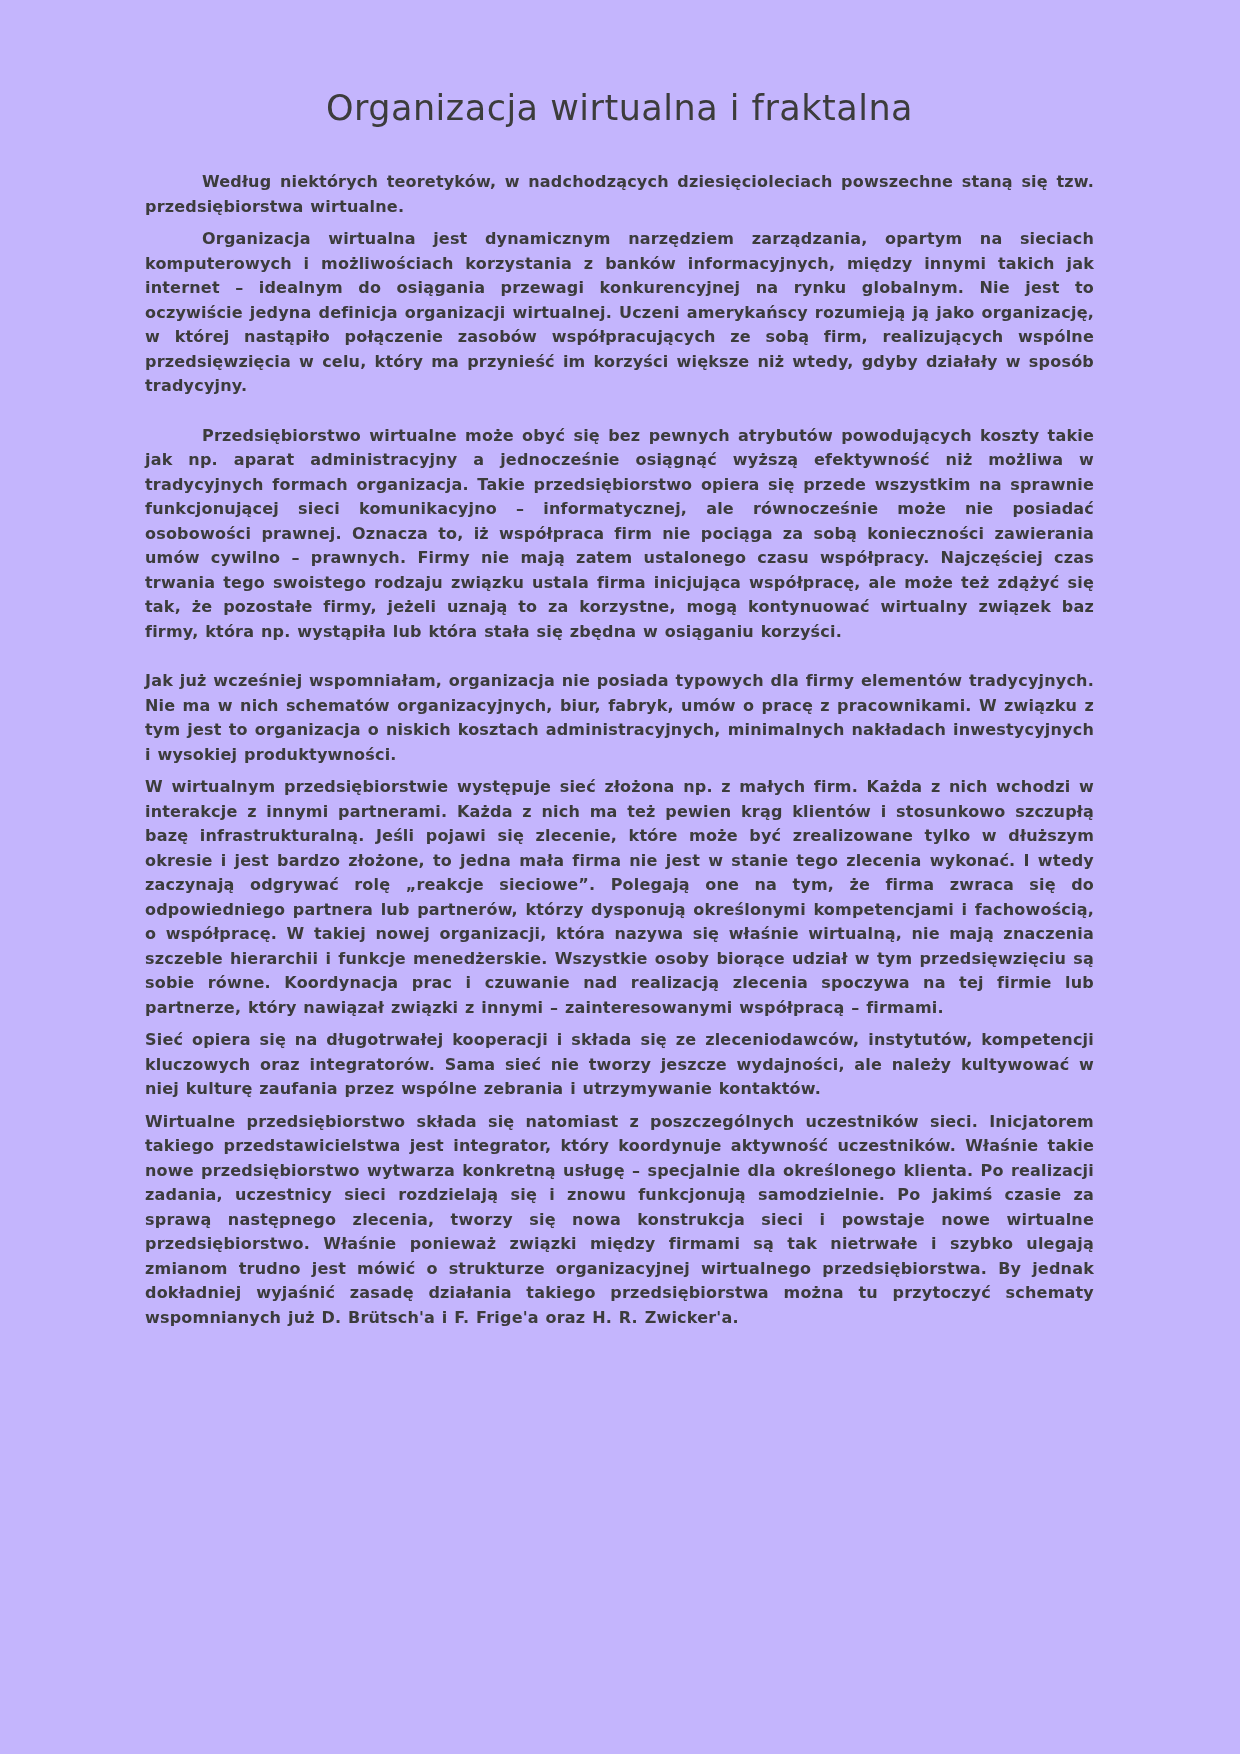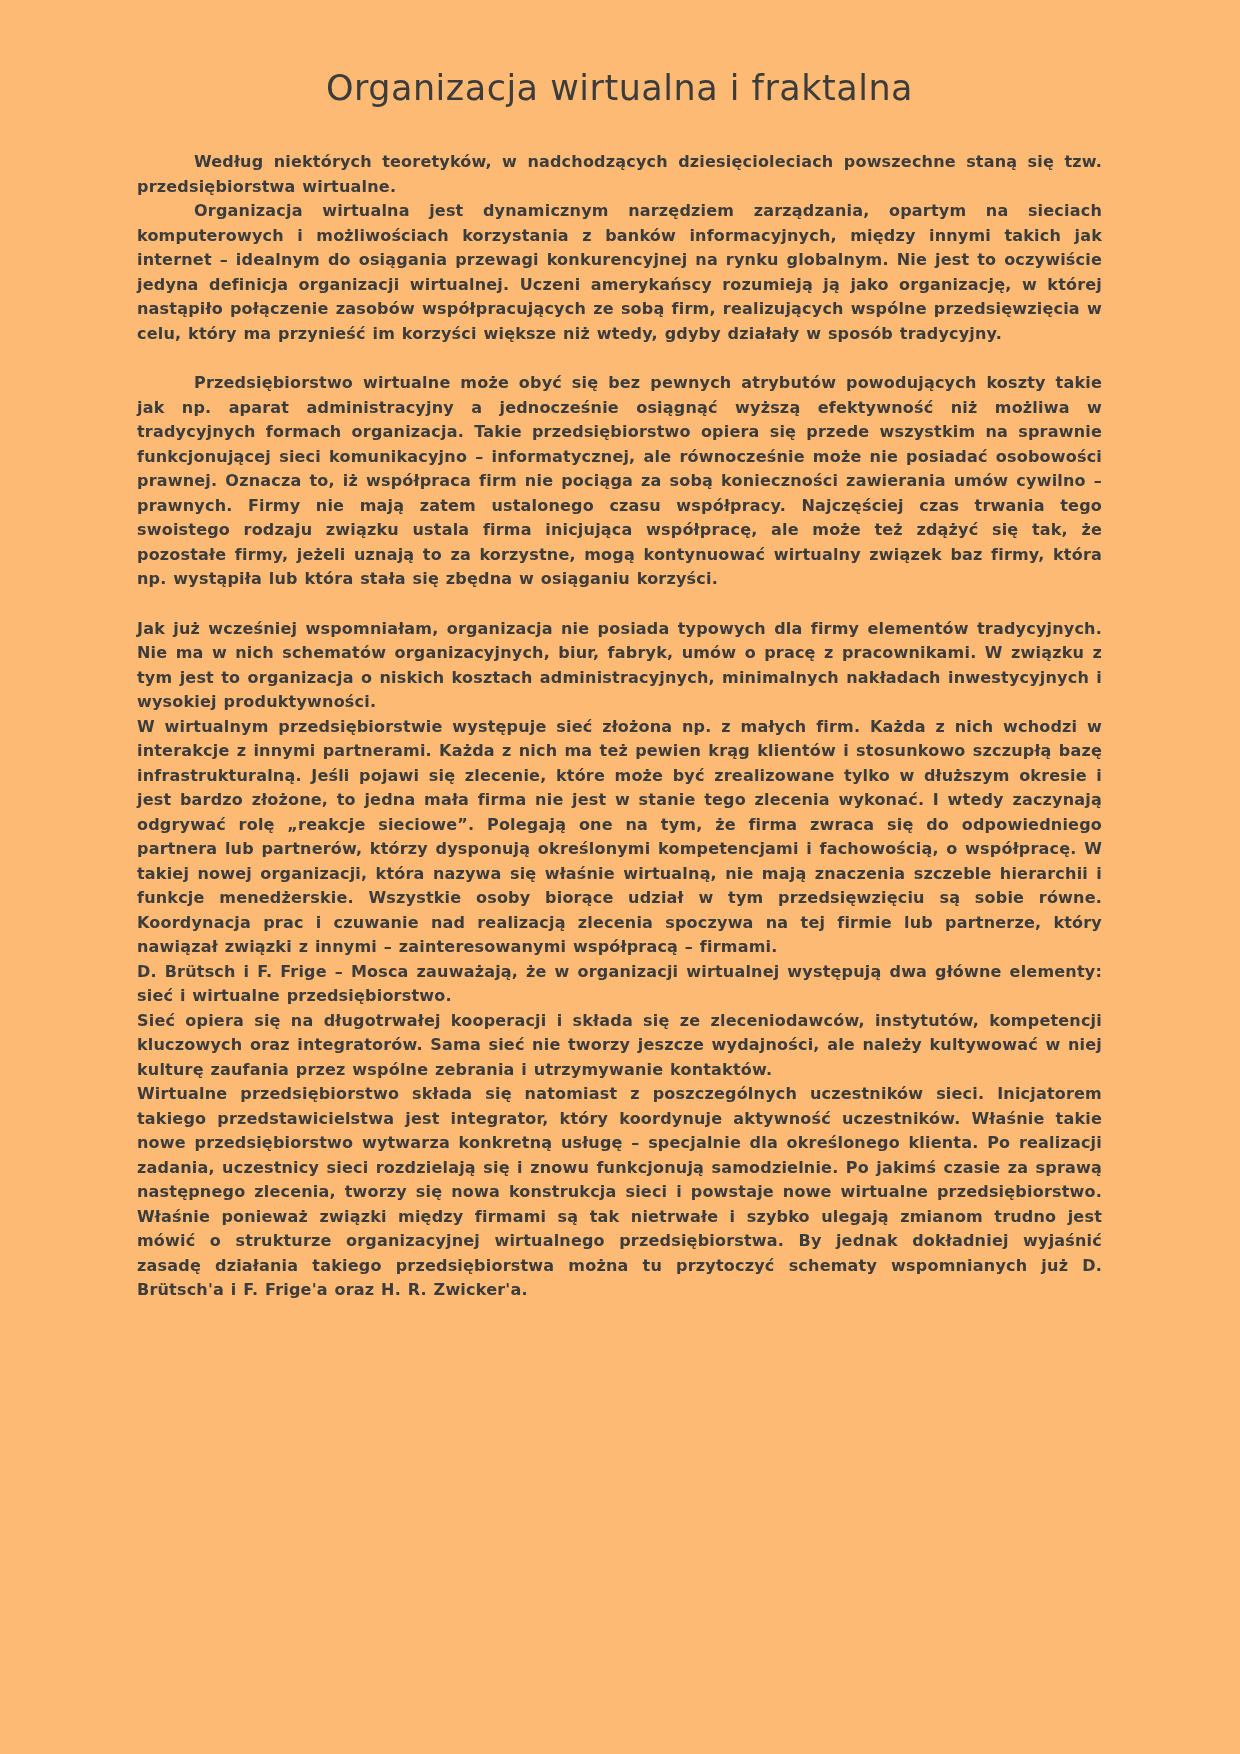--- a/index.html
+++ b/index.html
@@ -5,36 +5,36 @@
   html, body {
     margin: 0;
     padding: 0;
     background: #ffffff;
   }
   .page {
     position: relative;
     width: 1240px;
     min-height: 1754px;
     margin: 0 auto;
-    background: #fdba74;
+    background: #c4b5fd;
     box-sizing: border-box;
-    padding: 68px 138px 60px 137px;
+    padding: 88px 138px 60px 137px;
     font-family: "DejaVu Sans", "Liberation Sans", sans-serif;
     color: #3c3c3c;
   }
   .doc-title {
     margin: 0 0 42px 0;
     text-align: center;
     font-size: 35px;
     font-weight: 400;
     letter-spacing: 0.5px;
     color: #3c3c3c;
   }
   .para {
-    margin: 0;
+    margin: 8px;
     font-size: 16px;
     font-weight: 700;
     line-height: 24.5px;
     text-align: justify;
     letter-spacing: 0.2px;
     word-spacing: 1px;
     color: #3c3c3c;
   }
   .para.indent {
     text-indent: 57px;
@@ -47,16 +47,15 @@
 <body>
 
 <div class="page">
   <h1 class="doc-title">Organizacja wirtualna i fraktalna</h1>
 
   <p class="para indent">Według niektórych teoretyków, w nadchodzących dziesięcioleciach powszechne staną się tzw. przedsiębiorstwa wirtualne.</p>
   <p class="para indent">Organizacja wirtualna jest dynamicznym narzędziem zarządzania, opartym na sieciach komputerowych i możliwościach korzystania z banków informacyjnych, między innymi takich jak internet – idealnym do osiągania przewagi konkurencyjnej na rynku globalnym. Nie jest to oczywiście jedyna definicja organizacji wirtualnej. Uczeni amerykańscy rozumieją ją jako organizację, w której nastąpiło połączenie zasobów współpracujących ze sobą firm, realizujących wspólne przedsięwzięcia w celu, który ma przynieść im korzyści większe niż wtedy, gdyby działały w sposób tradycyjny.</p>
   <p class="para indent gap">Przedsiębiorstwo wirtualne może obyć się bez pewnych atrybutów powodujących koszty takie jak np. aparat administracyjny a jednocześnie osiągnąć wyższą efektywność niż możliwa w tradycyjnych formach organizacja. Takie przedsiębiorstwo opiera się przede wszystkim na sprawnie funkcjonującej sieci komunikacyjno – informatycznej, ale równocześnie może nie posiadać osobowości prawnej. Oznacza to, iż współpraca firm nie pociąga za sobą konieczności zawierania umów cywilno – prawnych. Firmy nie mają zatem ustalonego czasu współpracy. Najczęściej czas trwania tego swoistego rodzaju związku ustala firma inicjująca współpracę, ale może też zdążyć się tak, że pozostałe firmy, jeżeli uznają to za korzystne, mogą kontynuować wirtualny związek baz firmy, która np. wystąpiła lub która stała się zbędna w osiąganiu korzyści.</p>
   <p class="para gap">Jak już wcześniej wspomniałam, organizacja nie posiada typowych dla firmy elementów tradycyjnych. Nie ma w nich schematów organizacyjnych, biur, fabryk, umów o pracę z pracownikami. W związku z tym jest to organizacja o niskich kosztach administracyjnych, minimalnych nakładach inwestycyjnych i wysokiej produktywności.</p>
   <p class="para">W wirtualnym przedsiębiorstwie występuje sieć złożona np. z małych firm. Każda z nich wchodzi w interakcje z innymi partnerami. Każda z nich ma też pewien krąg klientów i stosunkowo szczupłą bazę infrastrukturalną. Jeśli pojawi się zlecenie, które może być zrealizowane tylko w dłuższym okresie i jest bardzo złożone, to jedna mała firma nie jest w stanie tego zlecenia wykonać. I wtedy zaczynają odgrywać rolę „reakcje sieciowe”. Polegają one na tym, że firma zwraca się do odpowiedniego partnera lub partnerów, którzy dysponują określonymi kompetencjami i fachowością, o współpracę. W takiej nowej organizacji, która nazywa się właśnie wirtualną, nie mają znaczenia szczeble hierarchii i funkcje menedżerskie. Wszystkie osoby biorące udział w tym przedsięwzięciu są sobie równe. Koordynacja prac i czuwanie nad realizacją zlecenia spoczywa na tej firmie lub partnerze, który nawiązał związki z innymi – zainteresowanymi współpracą – firmami.</p>
-  <p class="para">D. Brütsch i F. Frige – Mosca zauważają, że w organizacji wirtualnej występują dwa główne elementy: sieć i wirtualne przedsiębiorstwo.</p>
   <p class="para">Sieć opiera się na długotrwałej kooperacji i składa się ze zleceniodawców, instytutów, kompetencji kluczowych oraz integratorów. Sama sieć nie tworzy jeszcze wydajności, ale należy kultywować w niej kulturę zaufania przez wspólne zebrania i utrzymywanie kontaktów.</p>
   <p class="para">Wirtualne przedsiębiorstwo składa się natomiast z poszczególnych uczestników sieci. Inicjatorem takiego przedstawicielstwa jest integrator, który koordynuje aktywność uczestników. Właśnie takie nowe przedsiębiorstwo wytwarza konkretną usługę – specjalnie dla określonego klienta. Po realizacji zadania, uczestnicy sieci rozdzielają się i znowu funkcjonują samodzielnie. Po jakimś czasie za sprawą następnego zlecenia, tworzy się nowa konstrukcja sieci i powstaje nowe wirtualne przedsiębiorstwo. Właśnie ponieważ związki między firmami są tak nietrwałe i szybko ulegają zmianom trudno jest mówić o strukturze organizacyjnej wirtualnego przedsiębiorstwa. By jednak dokładniej wyjaśnić zasadę działania takiego przedsiębiorstwa można tu przytoczyć schematy wspomnianych już D. Brütsch'a i F. Frige'a oraz H. R. Zwicker'a.</p>
 </div>
 
 </body></html>

